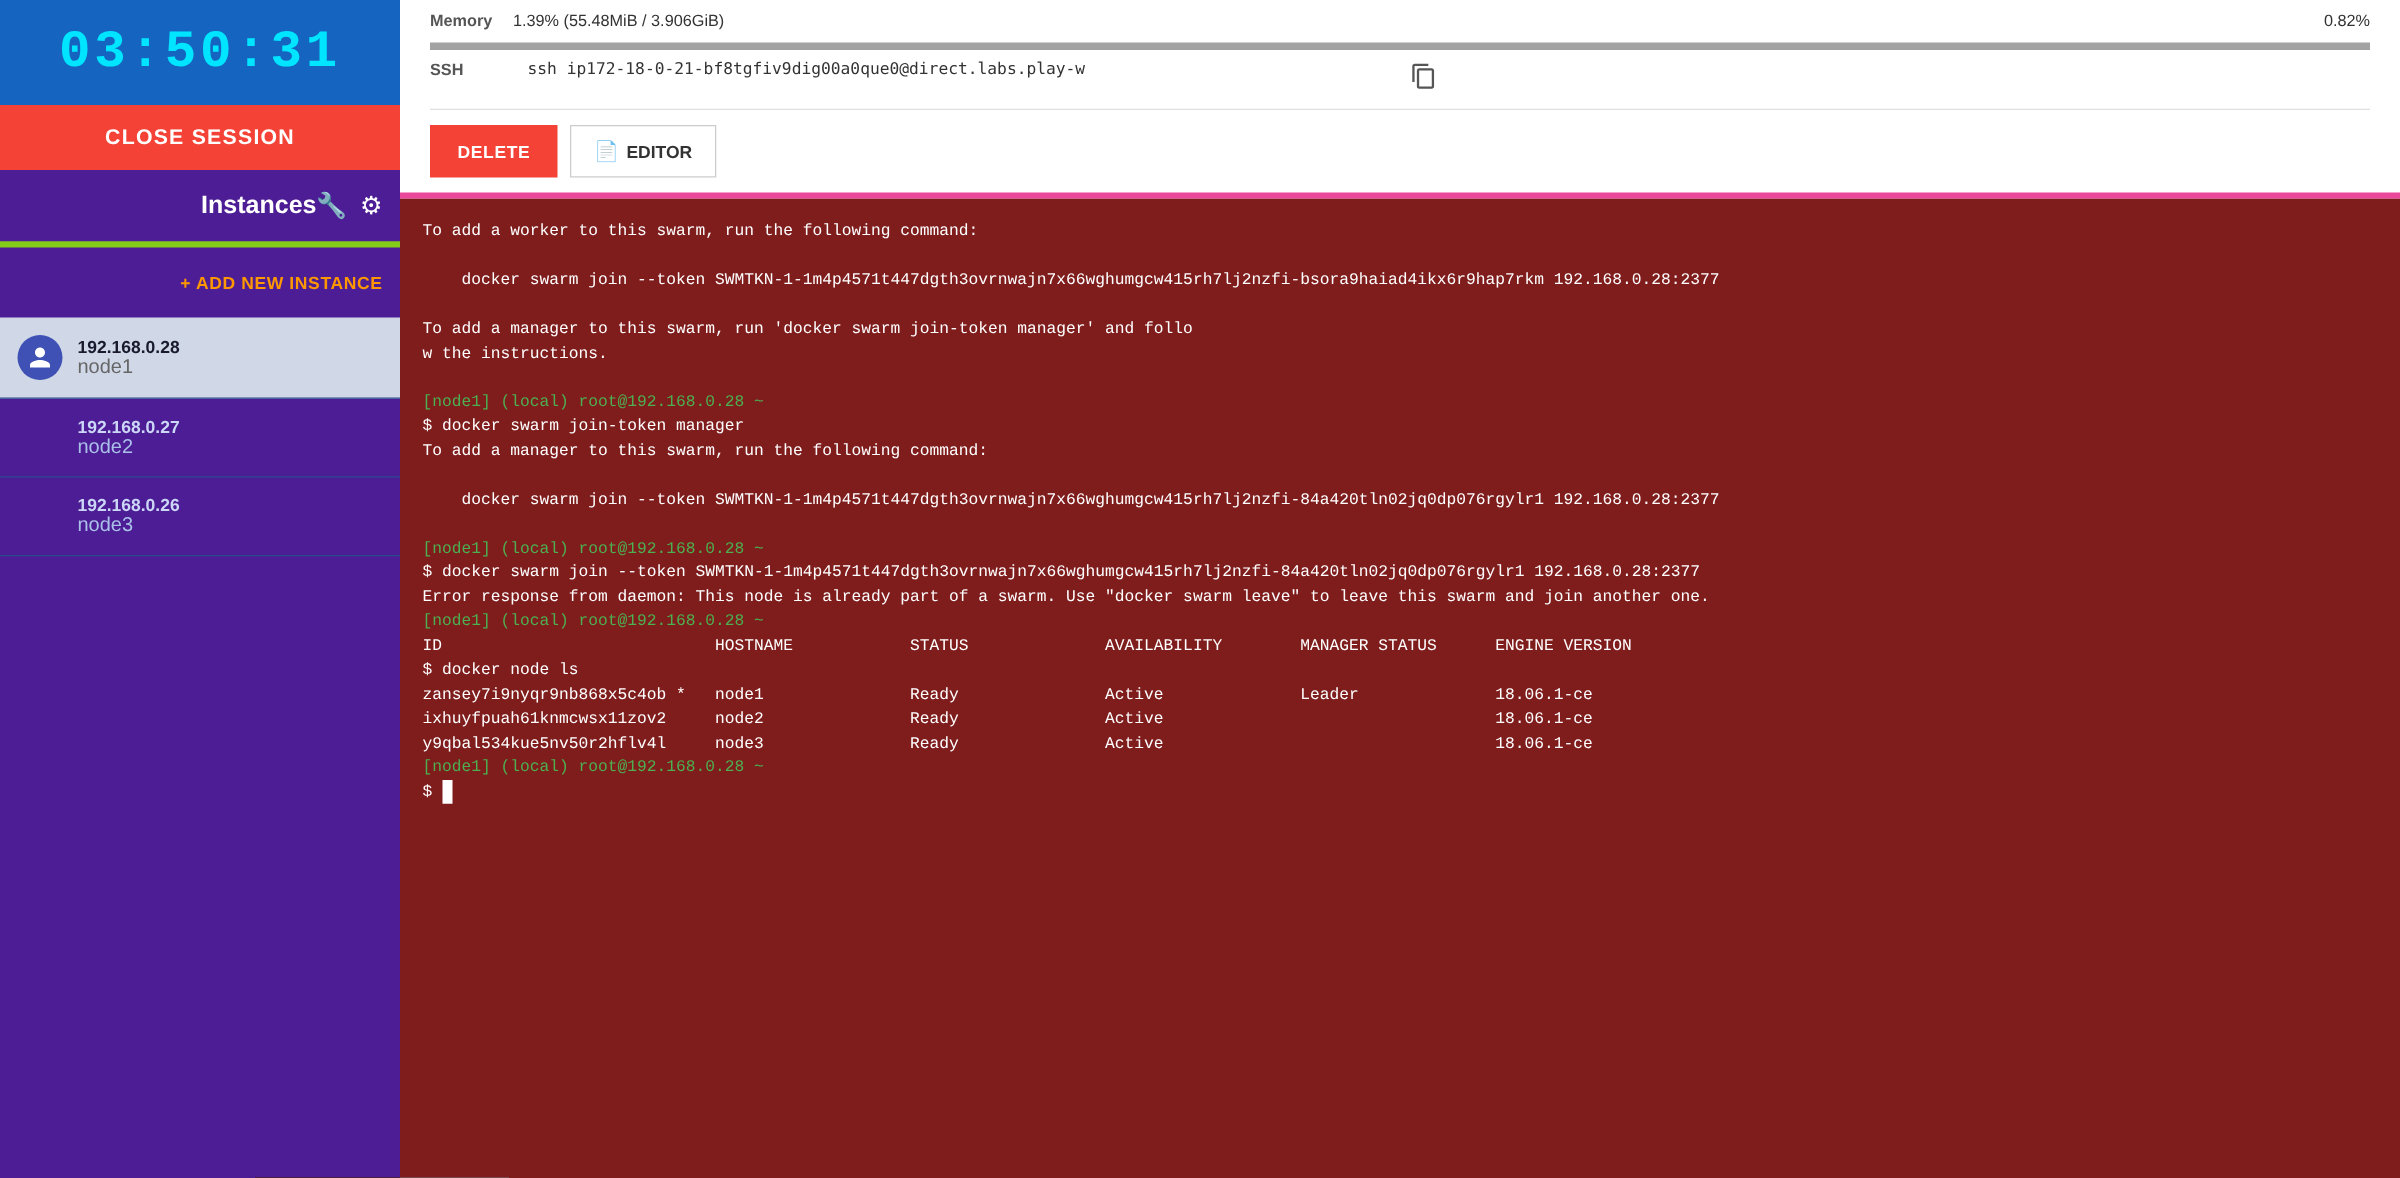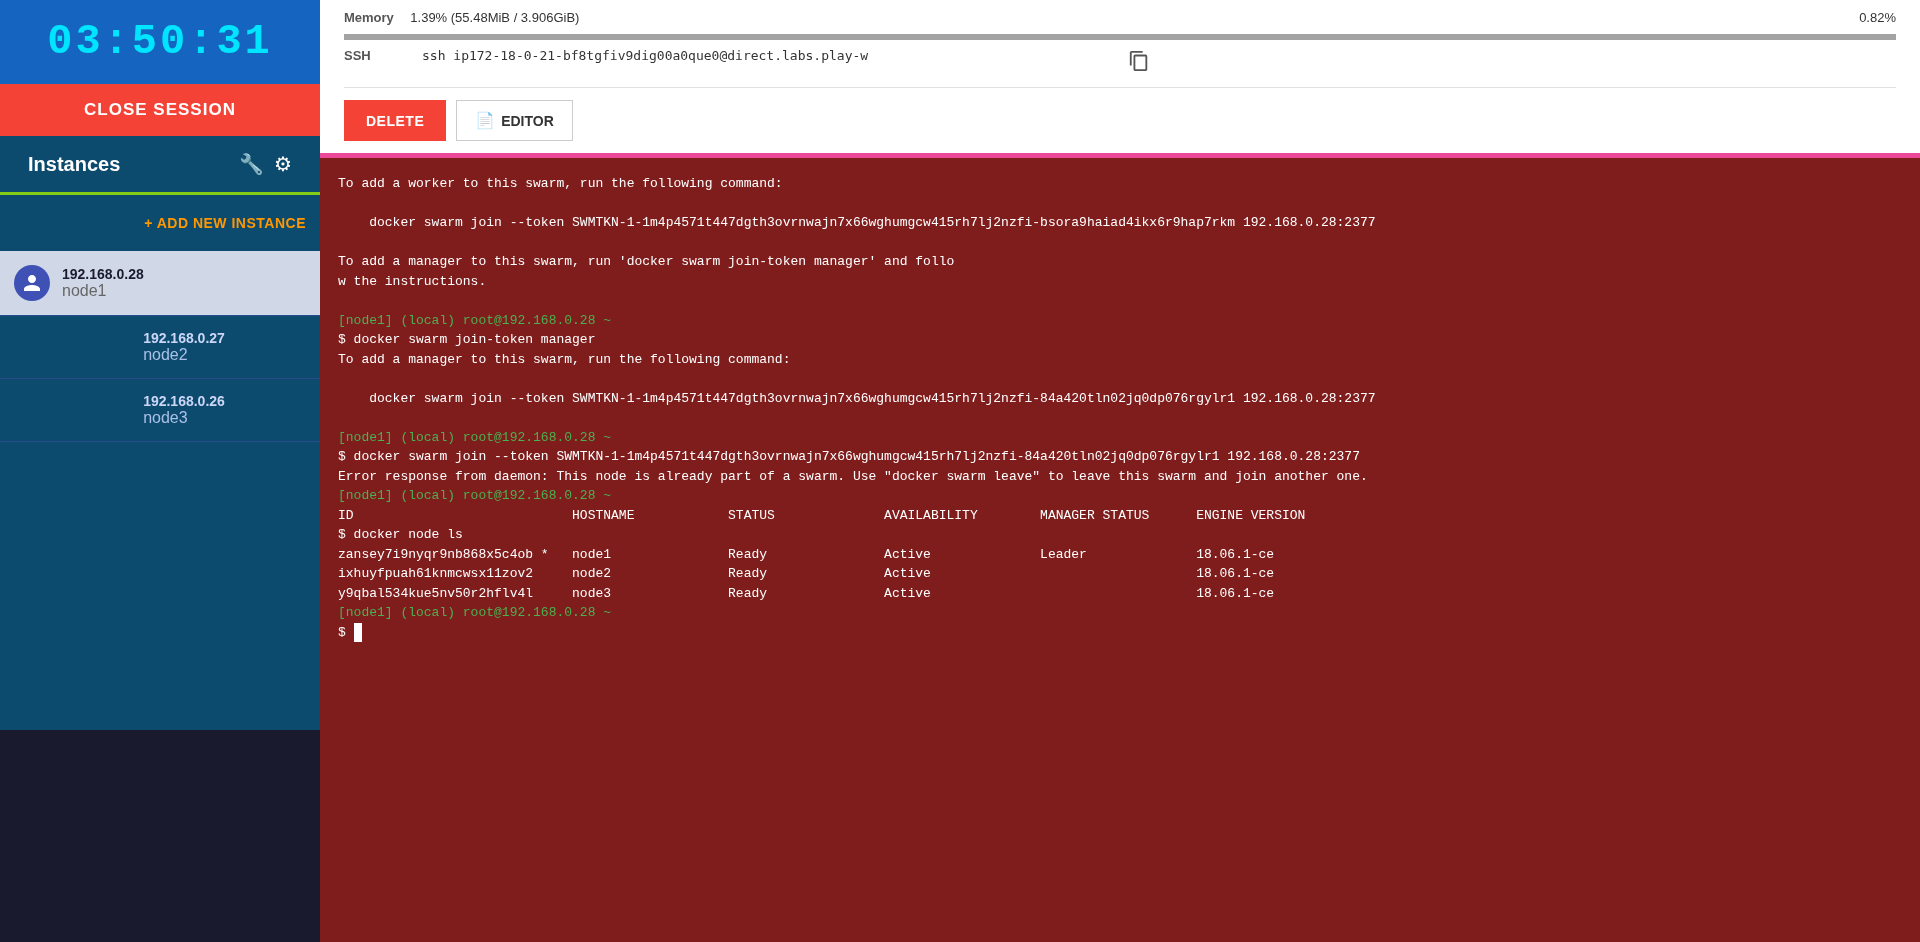--- a/index.html
+++ b/index.html
@@ -2,24 +2,24 @@
 <html><head>
   <meta charset="utf-8">
   <style>
     * { margin: 0; padding: 0; box-sizing: border-box; }
     body { font-family: Arial, sans-serif; background: #1a1a2e; display: flex; width: 1920px; height: 942px; overflow: hidden; }
 
     
     #sidebar {
       width: 320px;
       min-width: 320px;
-      background: #0c4a6e;
+      background: #4c1d95;
       display: flex;
       flex-direction: column;
-      height: 730px;
+      height: 942px;
     }
 
     #timer-bar {
       background: #1565c0;
       padding: 18px 0;
       text-align: center;
     }
     #timer-display {
       color: #00e5ff;
       font-size: 42px;
@@ -37,23 +37,23 @@
       letter-spacing: 1px;
       padding: 16px;
       cursor: pointer;
       width: 100%;
       text-transform: uppercase;
     }
 
     #instances-header {
       display: flex;
       align-items: center;
-      justify-content: space-between;
-      padding: 16px 28px;
-      border-bottom: 3px solid #84cc16;
+      justify-content: flex-end;
+      padding: 16px 14px;
+      border-bottom: 5px solid #84cc16;
     }
     #instances-title {
       color: white;
       font-size: 20px;
       font-weight: bold;
     }
     #instances-icons {
       display: flex;
       gap: 10px;
     }
@@ -83,21 +83,20 @@
       align-items: center;
       padding: 14px 14px;
       cursor: pointer;
       border-bottom: 1px solid #2a4a8e;
     }
     .instance-item.active {
       background: #d0d8e8;
     }
     .instance-item:not(.active) {
       background: transparent;
-      justify-content: center;
     }
     .instance-avatar {
       width: 36px;
       height: 36px;
       background: #3f51b5;
       border-radius: 50%;
       display: flex;
       align-items: center;
       justify-content: center;
       margin-right: 12px;

